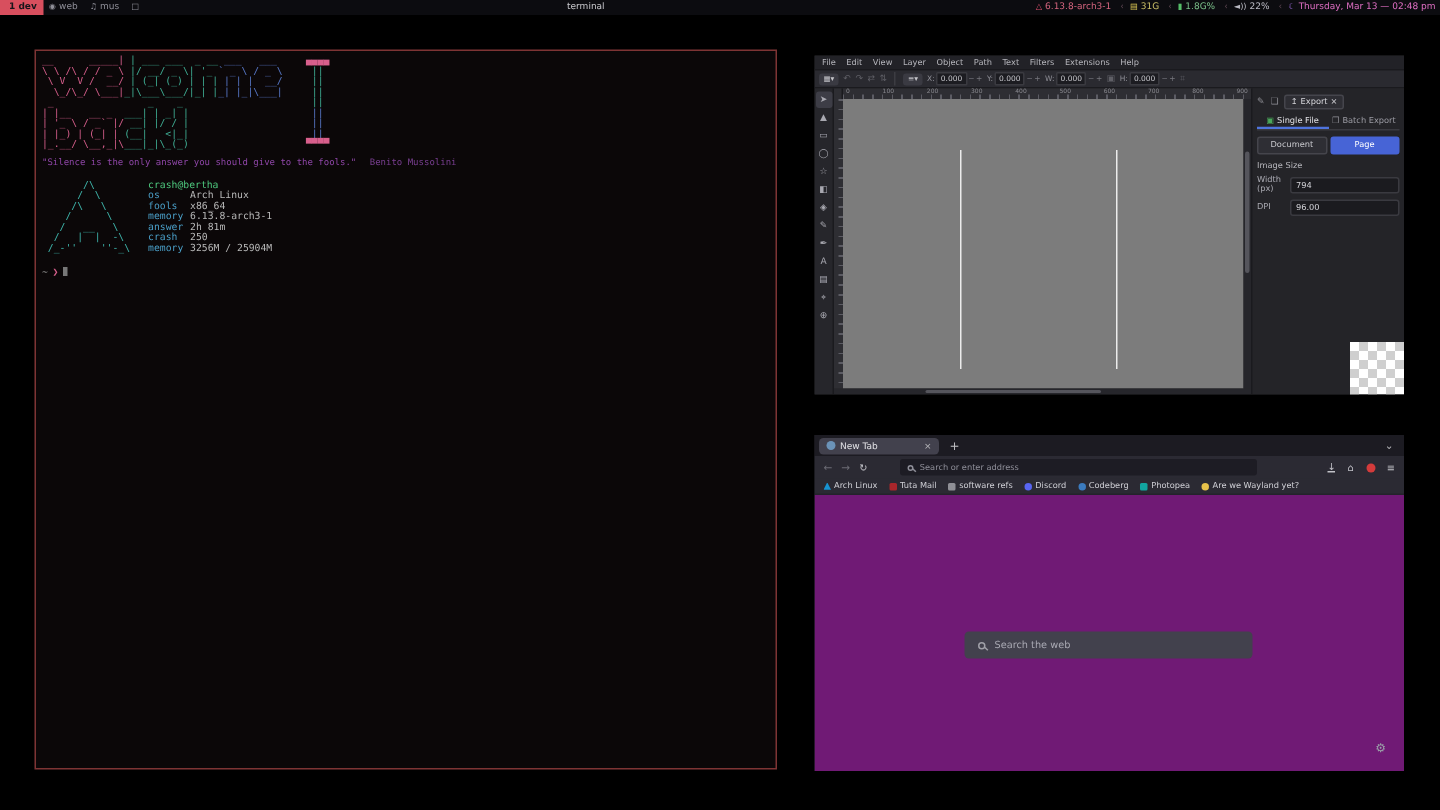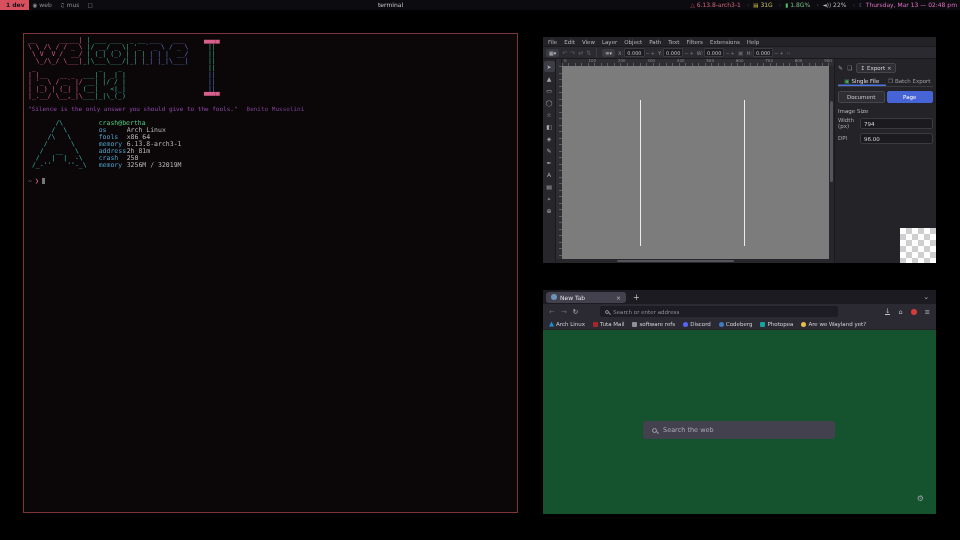--- a/index.html
+++ b/index.html
@@ -123,21 +123,21 @@
   .dl{border-bottom:1px solid #c2c2c8;line-height:6px;}
   .reddot{width:6px;height:6px;border-radius:50%;background:#d43b3b;}
   #b-bookmarks{height:11px;background:#2b2a33;border-bottom:1px solid #24232b;display:flex;
                align-items:center;gap:8px;padding:0 6px;font-size:5.5px;color:#cfcfd5;}
   .bm{display:flex;align-items:center;gap:2px;}
   .fav{width:5px;height:5px;flex:none;}
   .fav.sq{border-radius:1px;}
   .fav.ci{border-radius:50%;}
   .fav.tri{clip-path:polygon(50% 0,100% 100%,0 100%);}
   .fav.folder{border-radius:1px;}
-  #b-content{position:relative;height:184px;background:#14532d;}
+  #b-content{position:relative;height:184px;background:#701a75;}
   #nt-search{position:absolute;left:100px;top:91px;width:192px;height:18px;background:#42414d;
              border-radius:3px;display:flex;align-items:center;gap:6px;padding:0 9px;
              color:#a9a9b3;font-size:6.5px;}
   #nt-search .mag{width:5px;height:5px;border-color:#a0a0a8;}
   #nt-search .mag::after{background:#a0a0a8;}
   #nt-gear{position:absolute;right:12px;bottom:11px;color:#9aa0a8;font-size:8px;}
 </style>
 </head>
 <body>
 
@@ -228,32 +228,32 @@
               <span class="flabel">fools</span>
               <span class="fvalue">x86_64</span>
             </div>
 
             <div class="frow">
               <span class="flabel">memory</span>
               <span class="fvalue">6.13.8-arch3-1</span>
             </div>
 
             <div class="frow">
-              <span class="flabel">address</span>
+              <span class="flabel">answer</span>
               <span class="fvalue">2h 81m</span>
             </div>
 
             <div class="frow">
               <span class="flabel">crash</span>
               <span class="fvalue">250</span>
             </div>
 
             <div class="frow">
               <span class="flabel">memory</span>
-              <span class="fvalue">3256M / 32019M</span>
+              <span class="fvalue">3256M / 25904M</span>
             </div>
           </div>
       </div>
     </div>
     <div id="prompt">
       <span class="p-path">~</span>
       <span class="p-sym">❯</span>
       <span class="p-cursor"></span>
     </div>
   </div>

